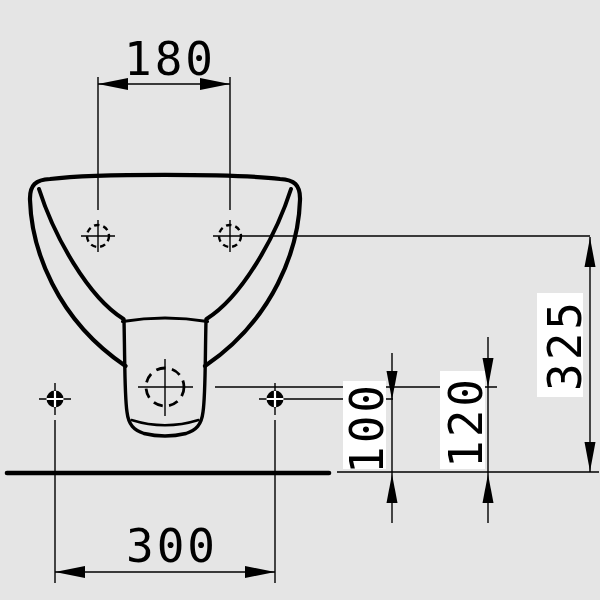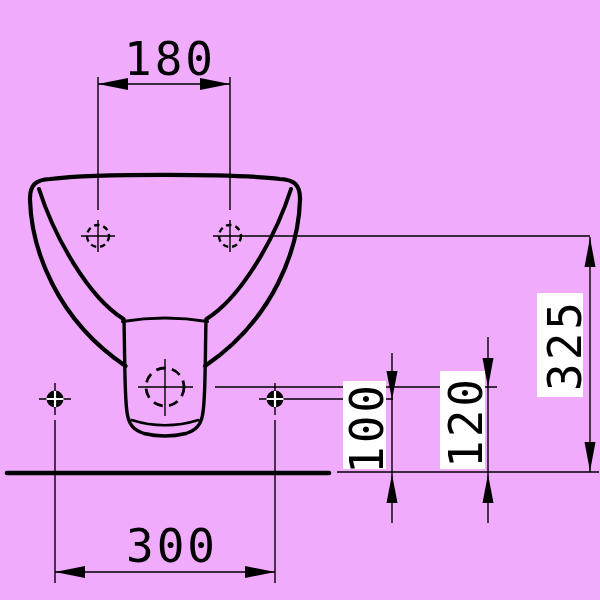--- a/index.html
+++ b/index.html
@@ -1,16 +1,16 @@
 <!DOCTYPE html>
 <html><head>
 <meta charset="utf-8">
 <style>
   html,body{margin:0;padding:0;background:#fff;}
-  #stage{position:relative;width:600px;height:600px;background:#f0abfc;overflow:hidden;
+  #stage{position:relative;width:600px;height:600px;background:#e5e5e5;overflow:hidden;
          font-family:"DejaVu Sans Mono","Liberation Mono",monospace;}
   svg{display:block}
   .dim-label{font-family:"DejaVu Sans Mono","Liberation Mono",monospace;
              font-size:46px;letter-spacing:3px;fill:#000;}
   .thin{stroke:#000;stroke-width:1.4;fill:none;}
   .obj{stroke:#000;fill:none;stroke-linecap:round;}
   .arrow{fill:#000;stroke:none;}
 </style>
 </head>
 <body>

